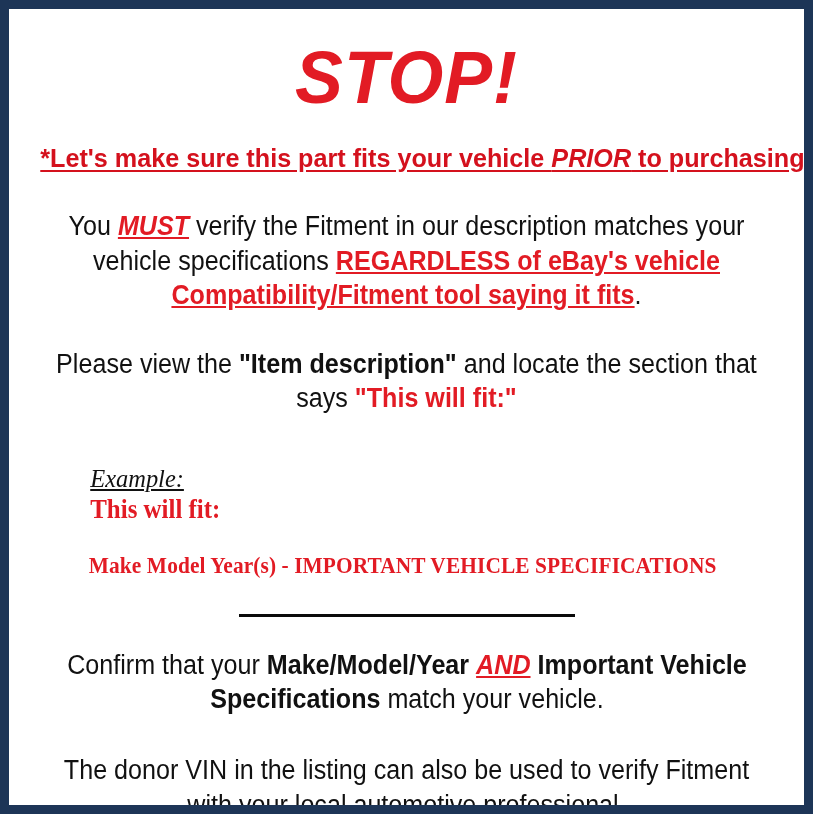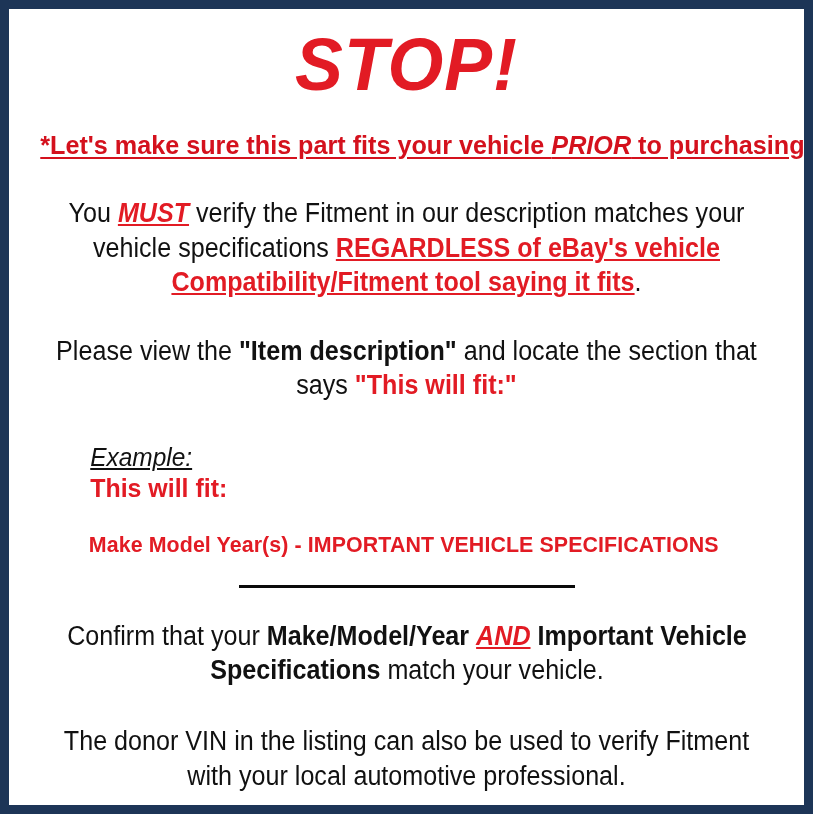--- a/index.html
+++ b/index.html
@@ -18,21 +18,21 @@
     box-sizing: border-box;
     background: #ffffff;
     border: 9px solid #1d3557;
     overflow: hidden;
   }
 
   .inner {
     box-sizing: border-box;
     width: 100%;
     height: 100%;
-    padding: 3px 12px;
+    padding: 16px 12px;
     text-align: center;
     font-stretch: condensed;
   }
 
   
   .headline {
     margin: 0;
     padding-top: 14px;
     font-size: 74px;
     line-height: 1.05;
@@ -92,24 +92,25 @@
   .r-and {
     color: #e21b24;
     font-weight: bold;
     font-style: italic;
     text-decoration: underline;
     text-underline-offset: 2px;
   }
 
   
   .example-block {
-    margin: 0 auto;
+    margin: 8px auto;
     padding-top: 40px;
     width: 720px;
     text-align: center;
+    font-family: Liberation Serif, serif;
   }
   .ex-label {
     display: block;
     margin: 0;
     padding-left: 46px;
     font-size: 26px;
     line-height: 1.12;
     font-style: italic;
     font-weight: normal;
     color: #111111;

